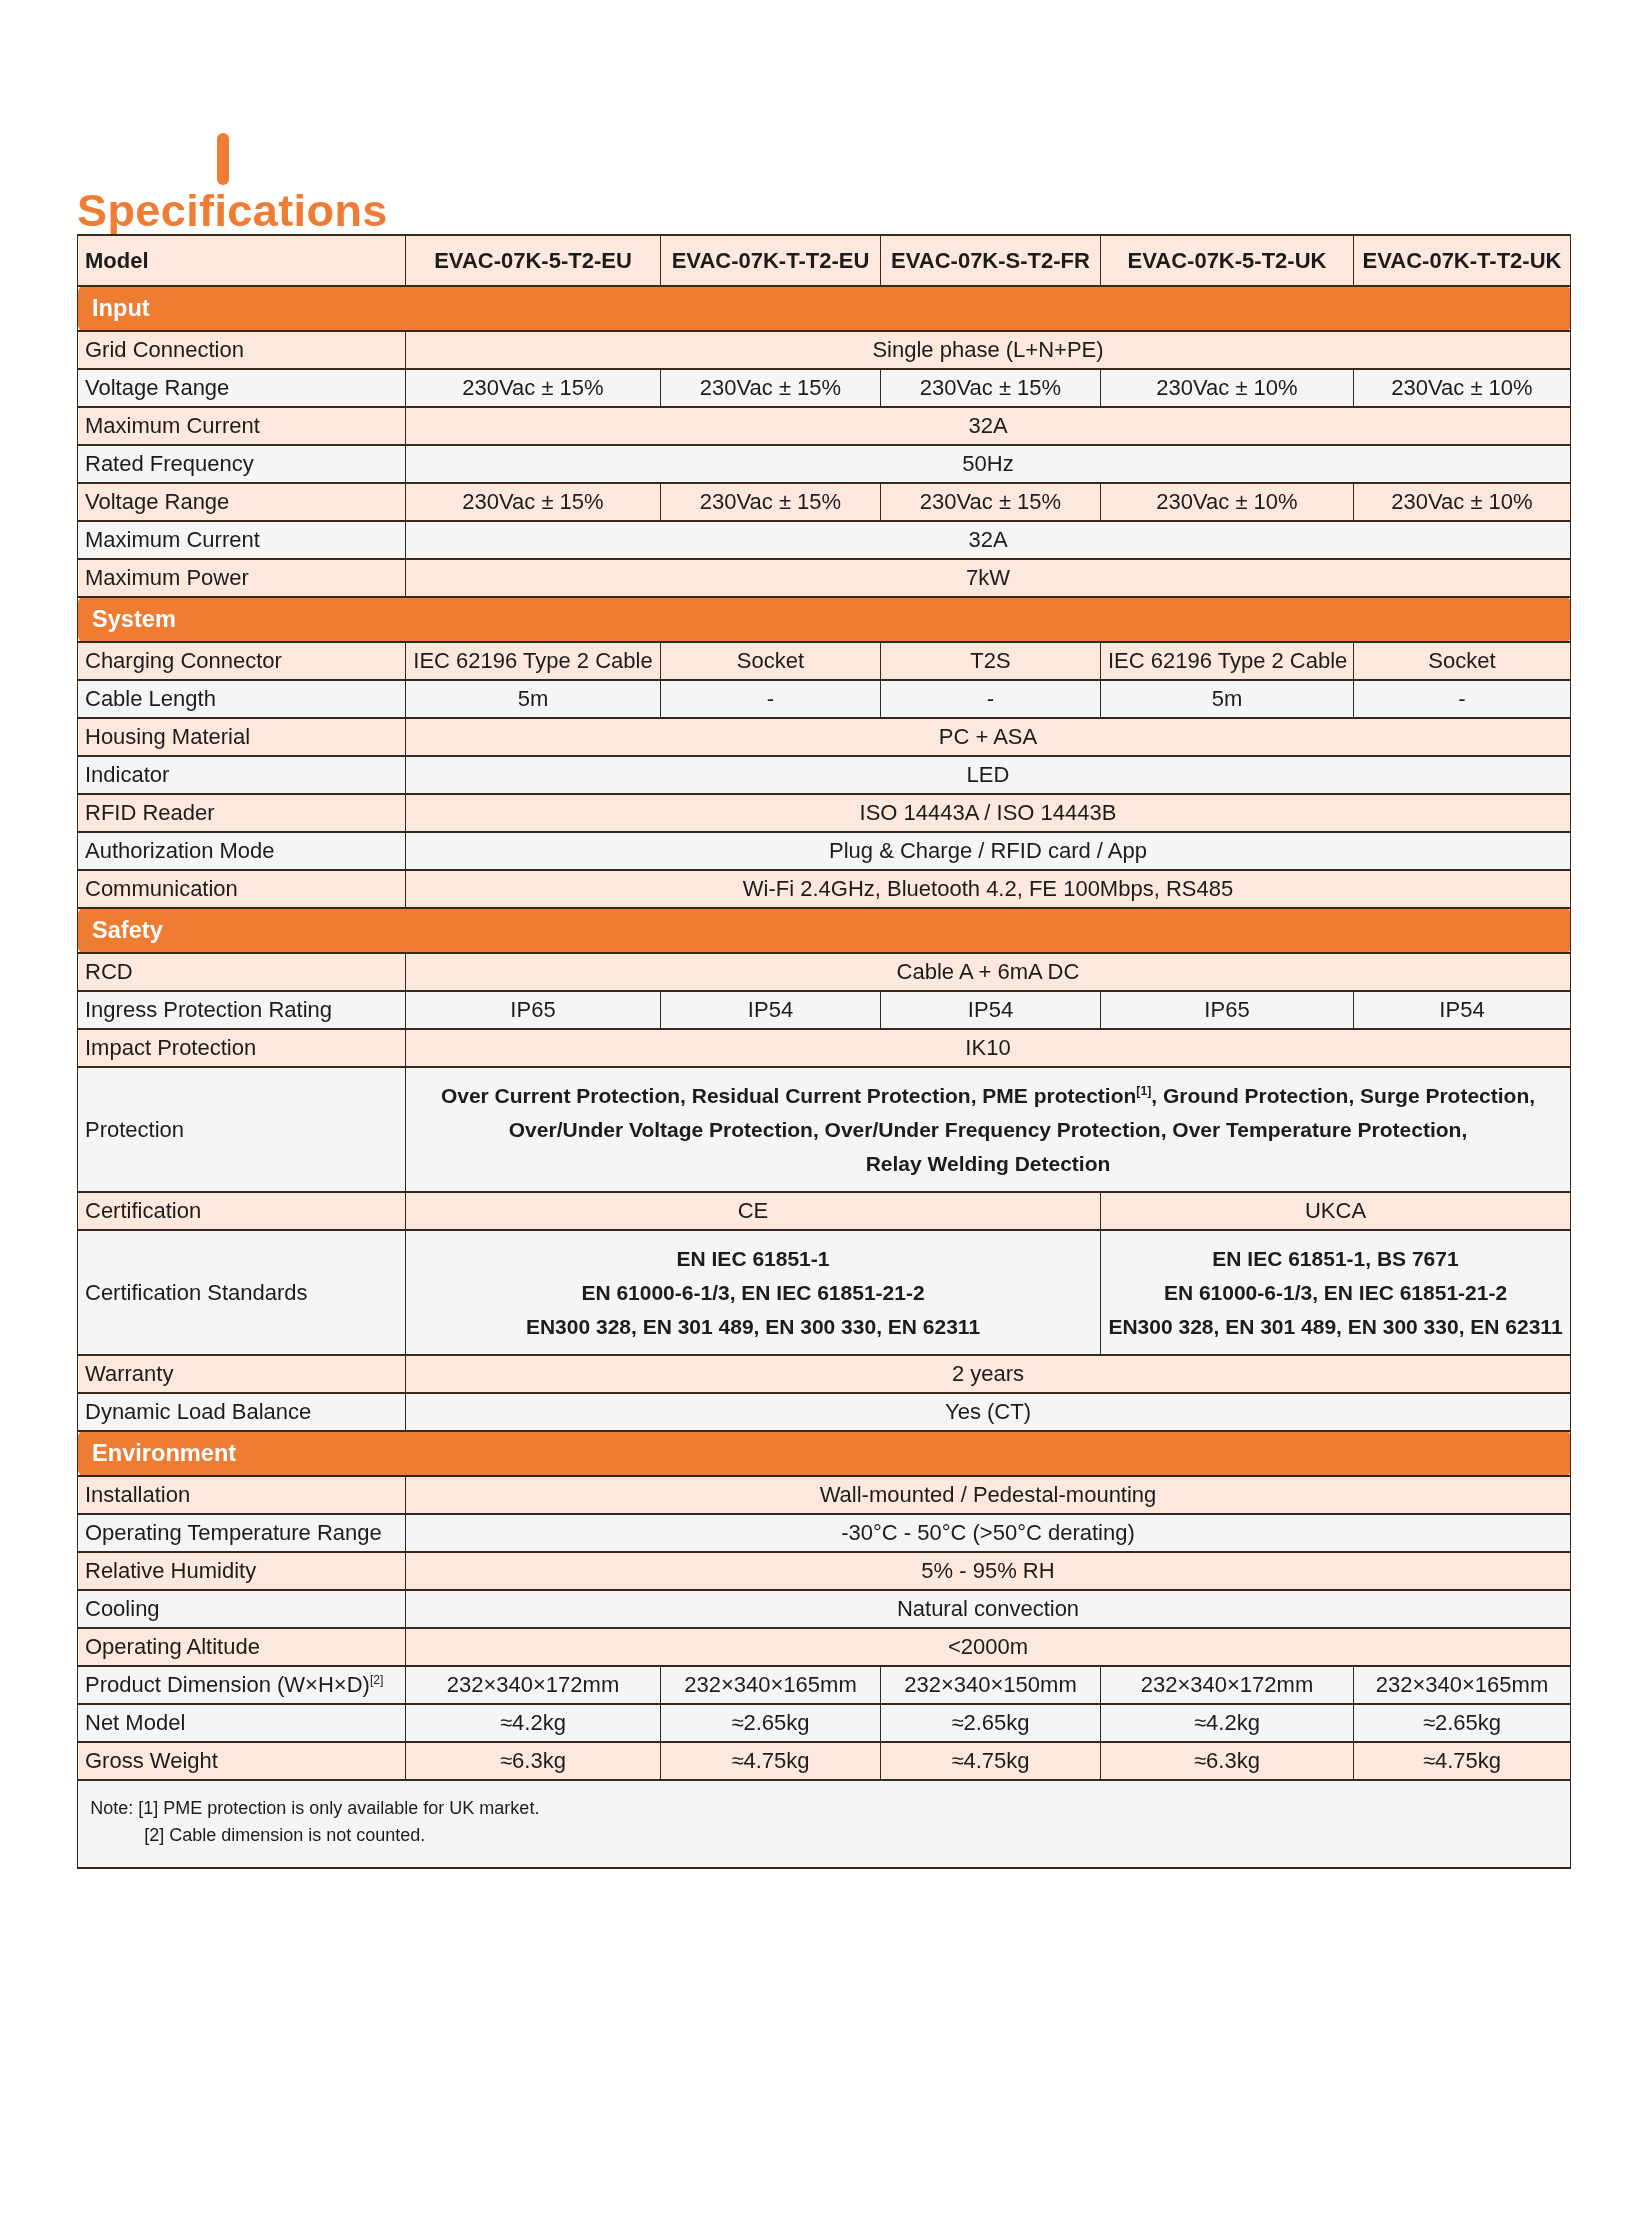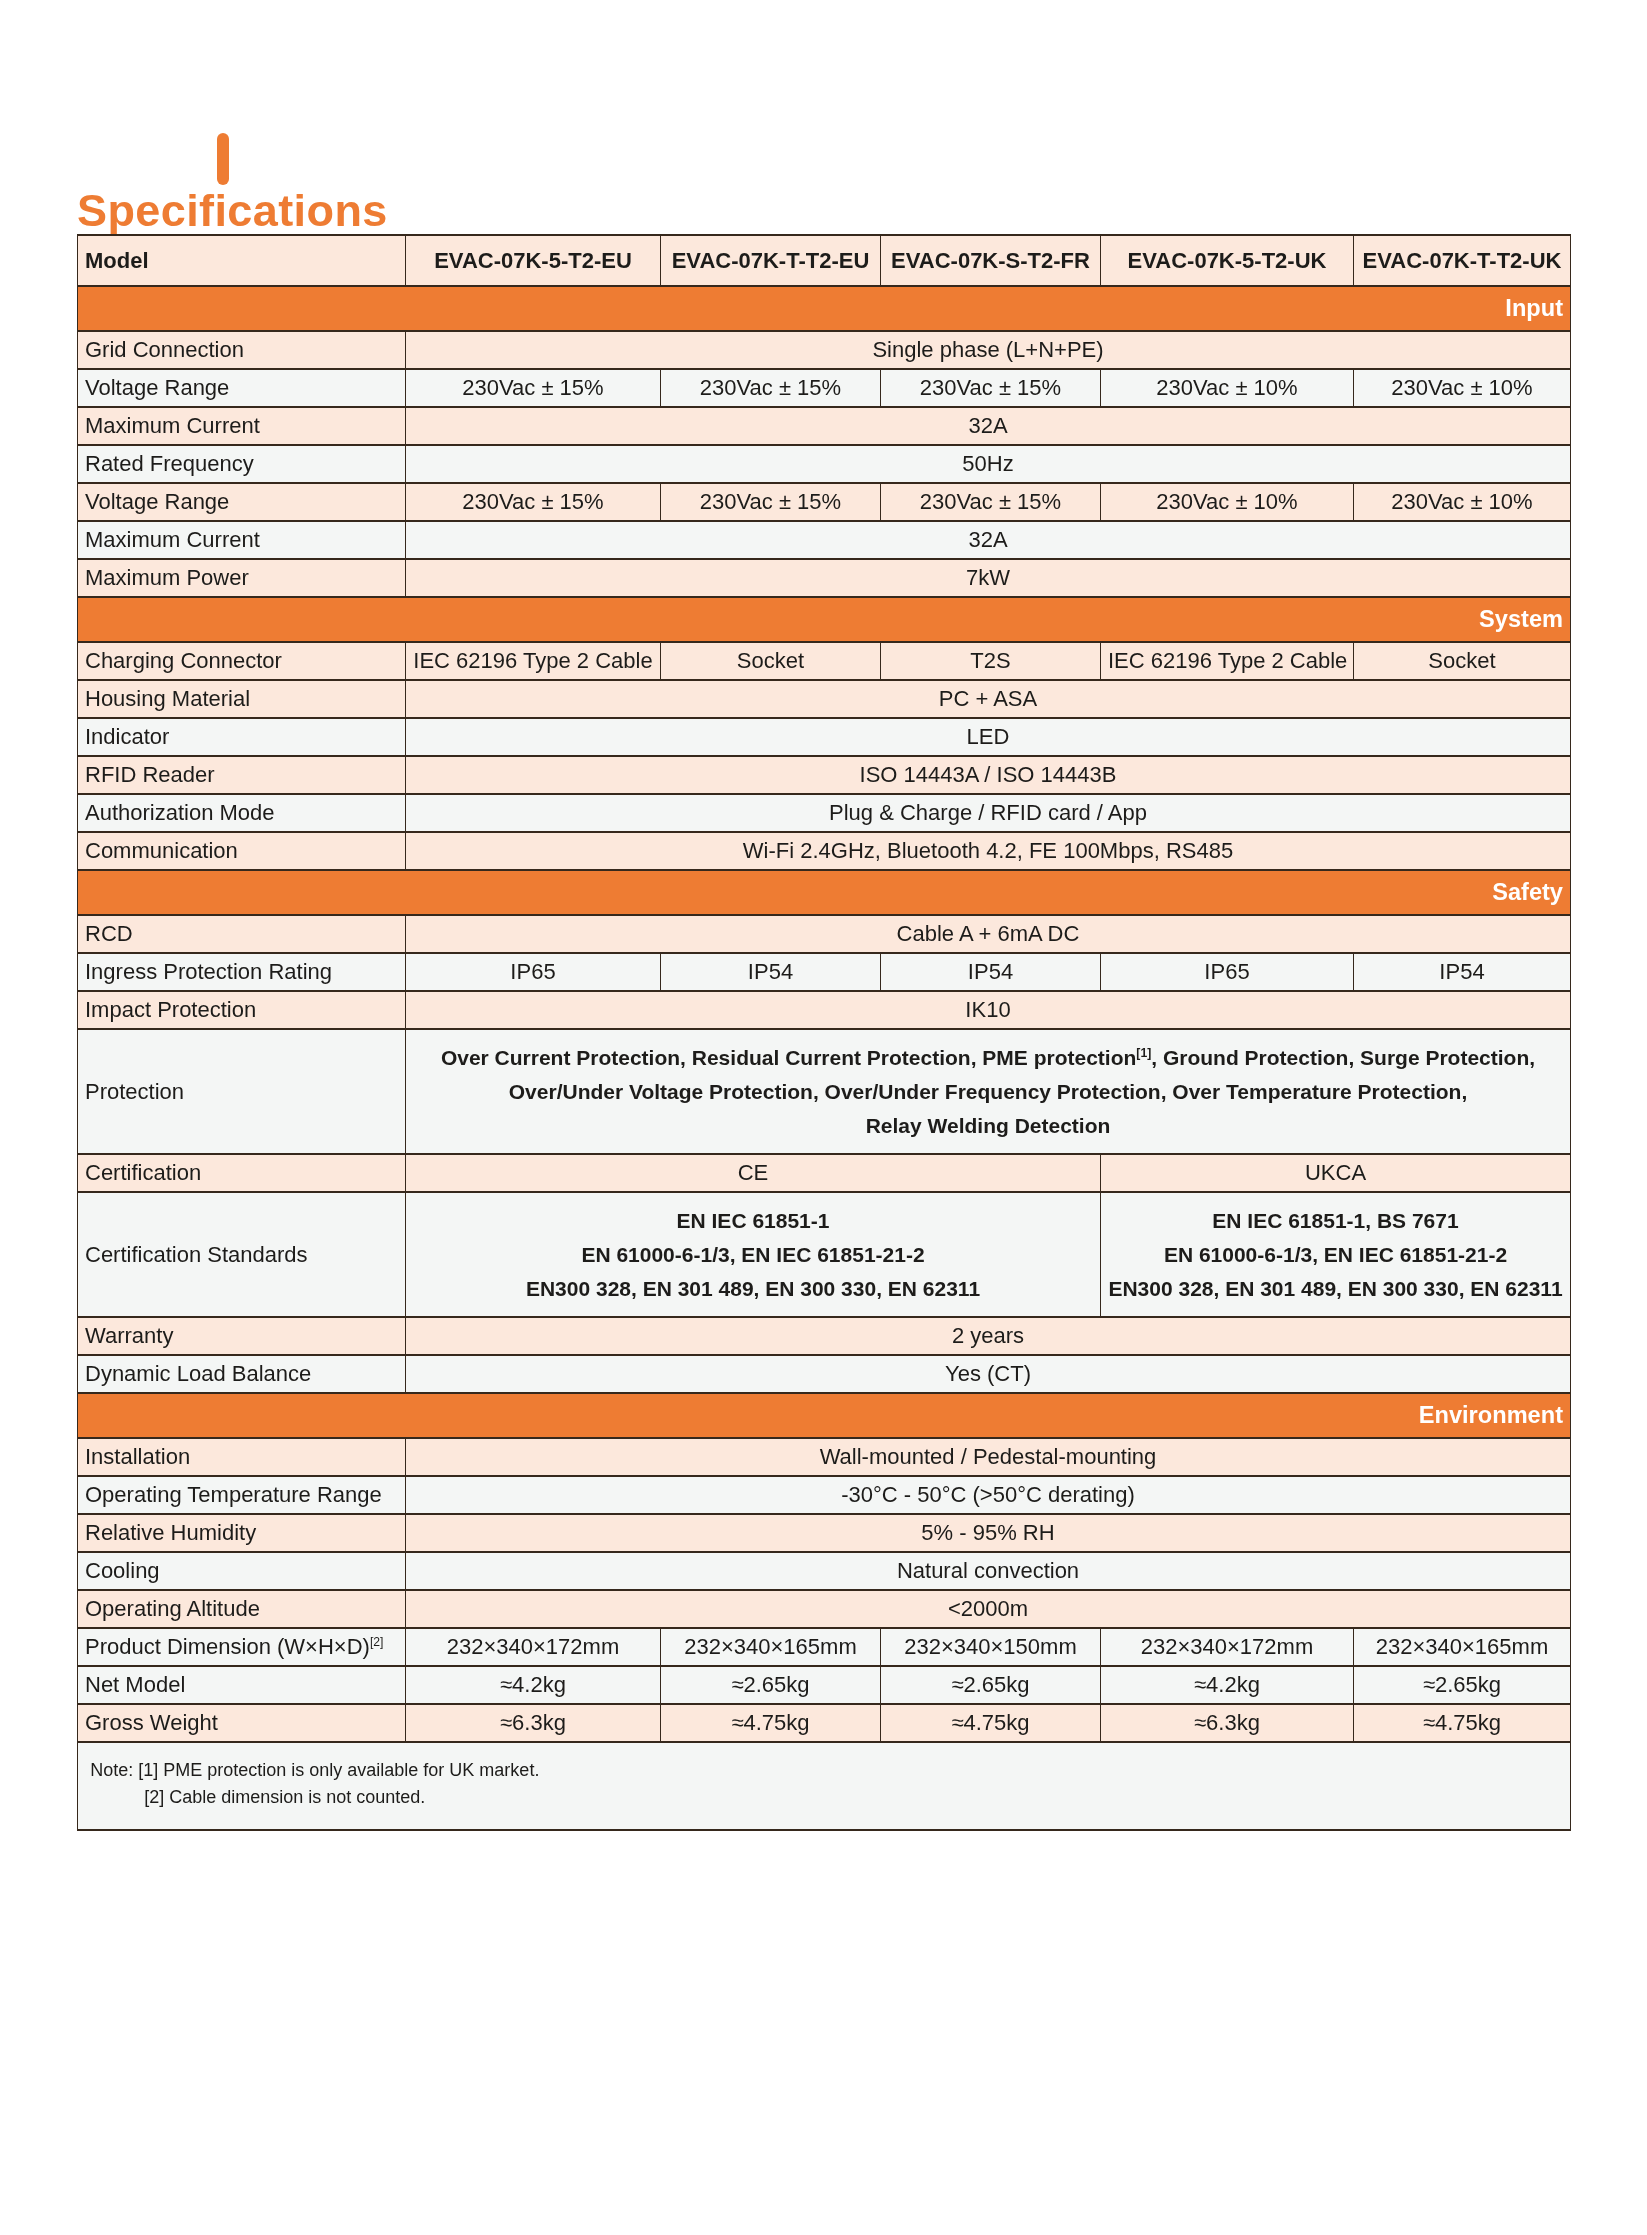--- a/index.html
+++ b/index.html
@@ -40,21 +40,21 @@
   tr.gray td  { background:var(--row-gray,#f4f6f5); }
 
   td.lbl { text-align:left; white-space:nowrap; }
   td.val { white-space:nowrap; }
 
   tr.model-row td { height:51px; font-weight:bold; font-size:22px; }
 
   tr.sec td {
     background:var(--accent-orange,#ee7c33);
     color:#ffffff; font-weight:bold; font-size:23.6px;
-    text-align:right; padding-left:14px; height:45px;
+    text-align:left; padding-left:14px; height:45px;border-radius:6px;
   }
 
   td.multi { white-space:nowrap; font-size:21px; padding:10.5px 3.5px; line-height:1.62;font-weight:bold; }
   td.multi div { white-space:nowrap; }
 
   sup { font-size:12.2px; vertical-align:super; line-height:0; }
 
   td.note-cell {
     text-align:left; padding:14px 14px 17.5px 12.2px;
     font-size:18px; line-height:1.5; white-space:nowrap; height:auto;
@@ -136,20 +136,28 @@
       <td colspan="6">System</td>
     </tr>
     <tr class="peach">
       <td class="lbl">Charging Connector</td>
       <td class="val">IEC 62196 Type 2 Cable</td>
       <td class="val">Socket</td>
       <td class="val">T2S</td>
       <td class="val">IEC 62196 Type 2 Cable</td>
       <td class="val">Socket</td>
     </tr>
+    <tr class="gray">
+      <td class="lbl">Cable Length</td>
+      <td class="val">5m</td>
+      <td class="val">-</td>
+      <td class="val">-</td>
+      <td class="val">5m</td>
+      <td class="val">-</td>
+    </tr>
     <tr class="peach">
       <td class="lbl">Housing Material</td>
       <td class="val" colspan="5">PC + ASA</td>
     </tr>
     <tr class="gray">
       <td class="lbl">Indicator</td>
       <td class="val" colspan="5">LED</td>
     </tr>
     <tr class="peach">
       <td class="lbl">RFID Reader</td>

